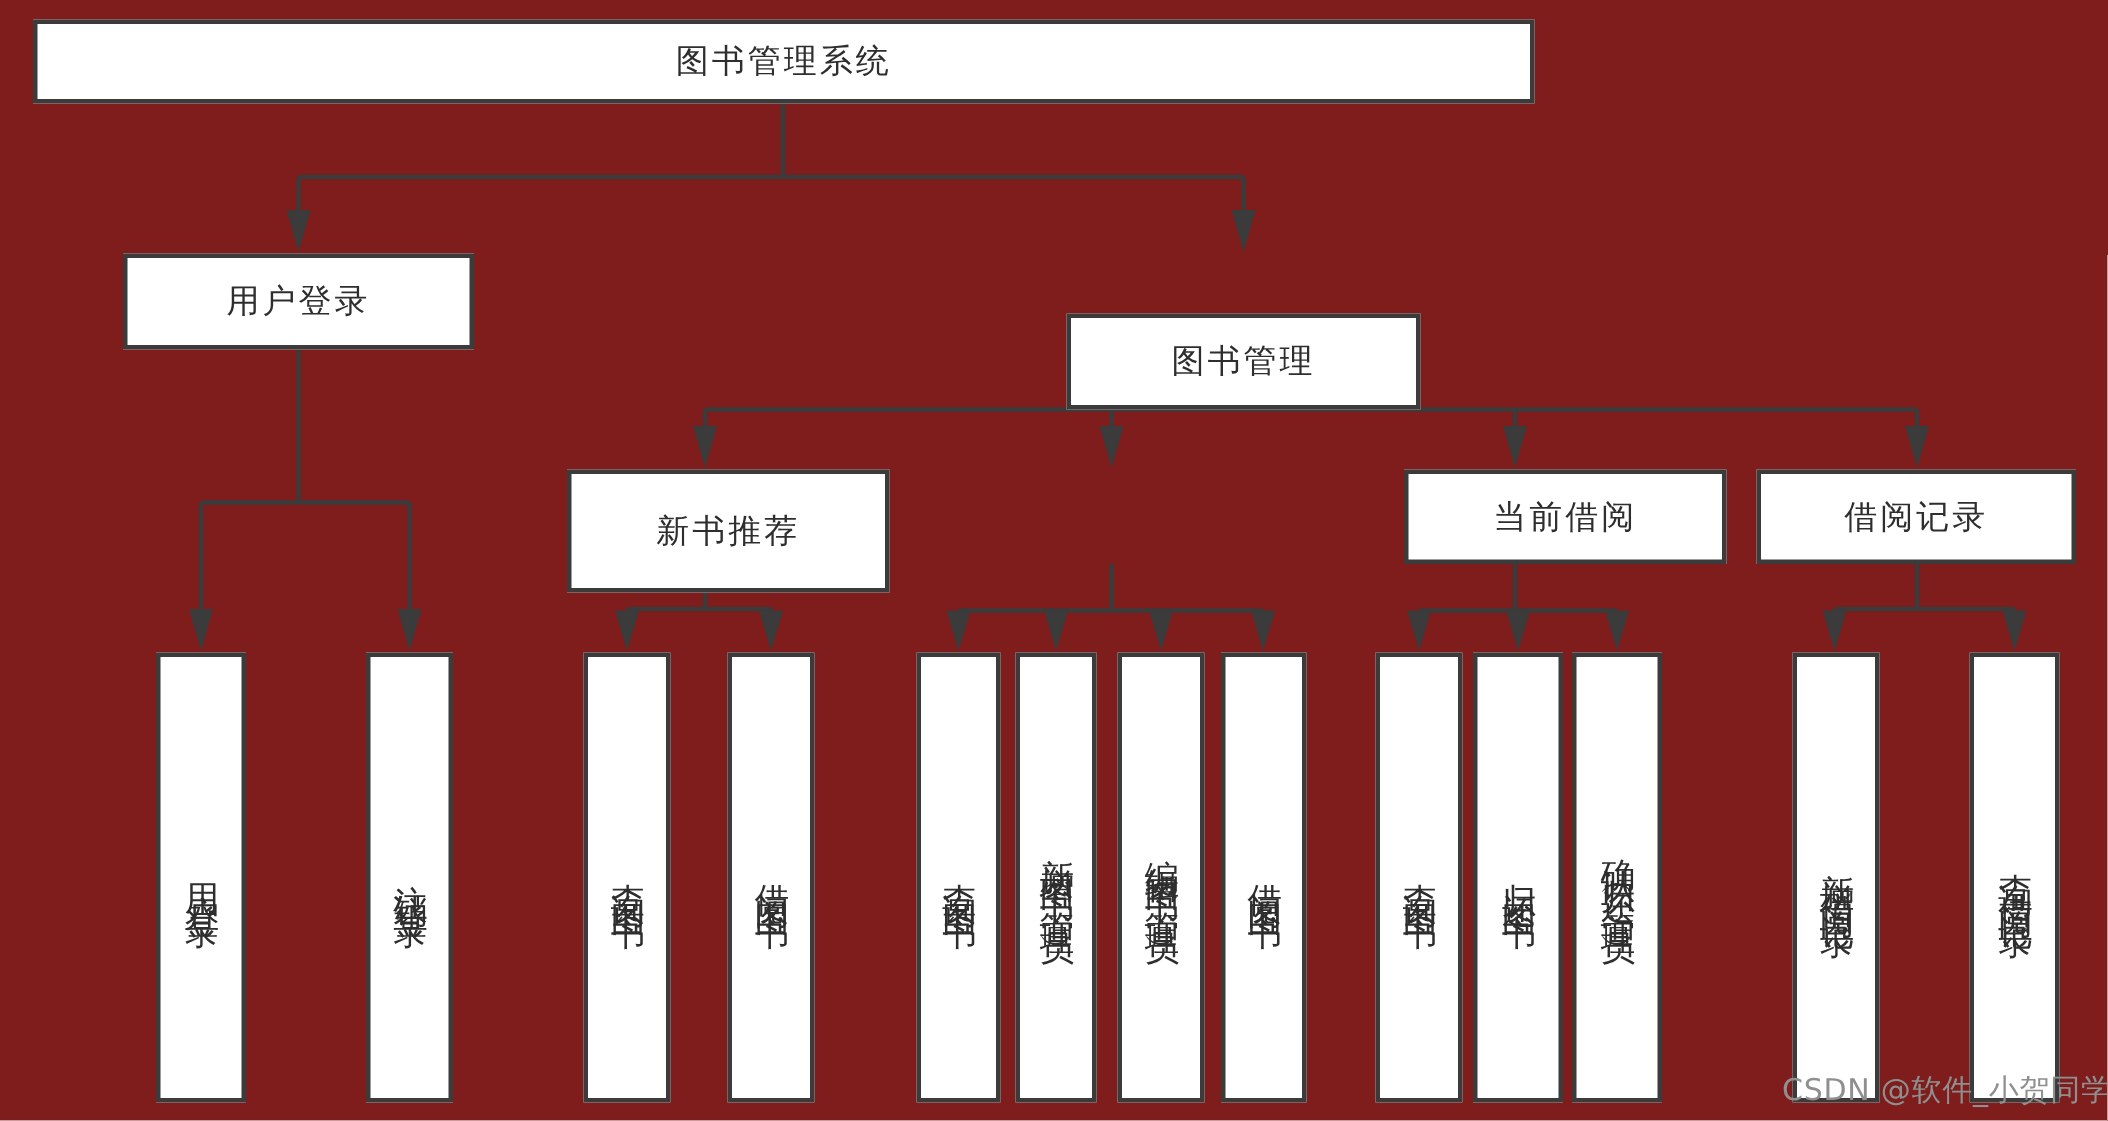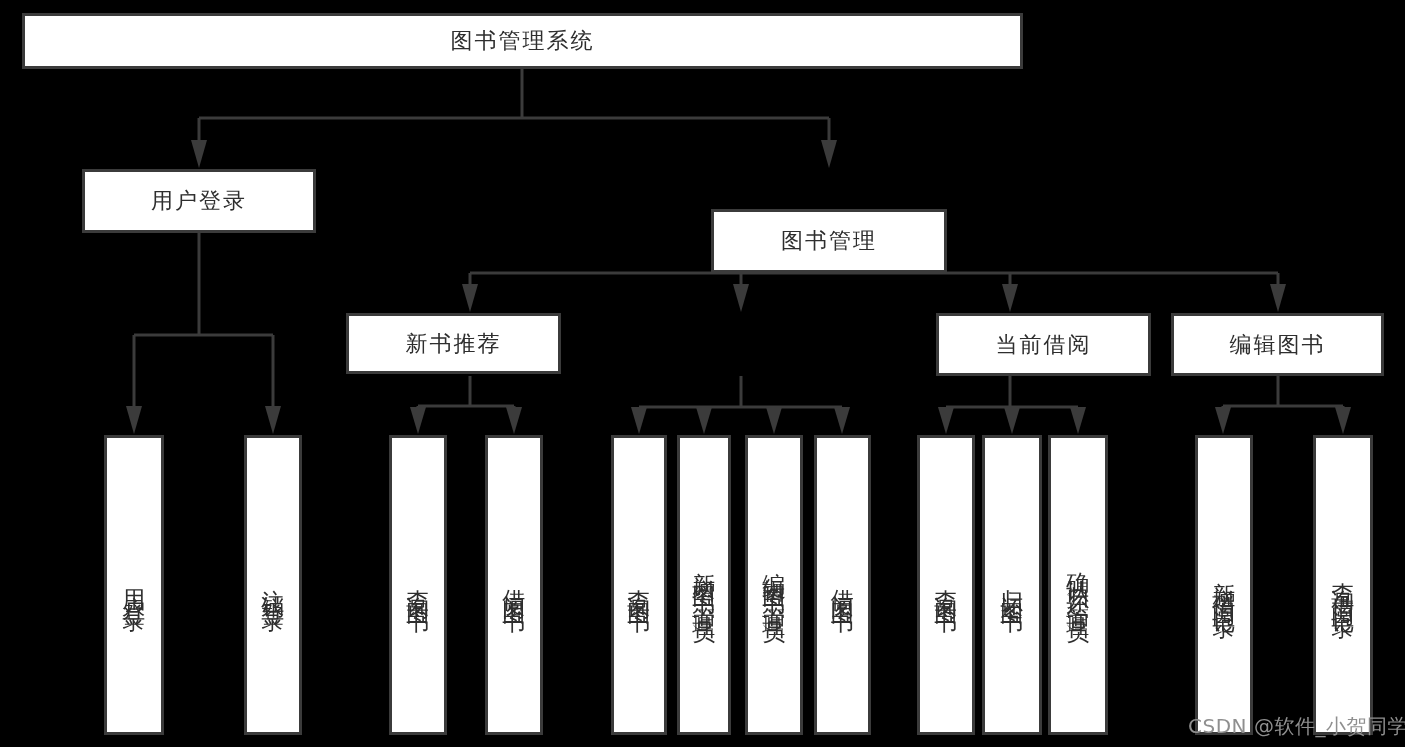--- a/index.html
+++ b/index.html
@@ -1,17 +1,17 @@
 <!DOCTYPE html>
 <html><head>
 <meta charset="utf-8">
 <style>
   html,body { margin:0; padding:0; background:#ffffff; }
   .canvas {
-    position:relative; width:1405px; height:747px; background:#000000;
+    position:relative; width:1405px; height:747px; background:#7f1d1d;
     font-family:"DejaVu Sans","Liberation Sans",sans-serif; overflow:hidden;
   }
   .wires { position:absolute; left:0; top:0; width:1405px; height:747px; z-index:0; }
   .node {
     position:absolute; box-sizing:border-box; background:#ffffff;
     border:3px solid #3b3b3b; display:flex; align-items:center; justify-content:center;
     color:#2e2e2e; z-index:1;
   }
   .node.h { font-size:22px; letter-spacing:2px; white-space:nowrap; }
   .node.v { font-size:23px; }
@@ -65,28 +65,28 @@
     <span>图书管理系统</span>
   </div>
 
   <div class="node h" style="left:82px; top:169px; width:234px; height:64px;">
     <span>用户登录</span>
   </div>
   <div class="node h" style="left:711px; top:169px; width:236px; height:64px;margin-top:40px;">
     <span>图书管理</span>
   </div>
 
-  <div class="node h" style="left:346px; top:313px; width:215px; height:61px;">
+  <div class="node h" style="left:378px; top:313px; width:215px; height:82px;">
     <span>新书推荐</span>
   </div>
   <div class="node h" style="left:936px; top:313px; width:215px; height:63px;">
     <span>当前借阅</span>
   </div>
   <div class="node h" style="left:1171px; top:313px; width:213px; height:63px;">
-    <span>编辑图书</span>
+    <span>借阅记录</span>
   </div>
 
   <div class="node v" style="left:104px; top:435px; width:60px; height:300px;">
     <span class="vtext">用户登录</span>
   </div>
   <div class="node v" style="left:244px; top:435px; width:58px; height:300px;">
     <span class="vtext">注销登录</span>
   </div>
   <div class="node v" style="left:389px; top:435px; width:58px; height:300px;">
     <span class="vtext">查询图书</span>

